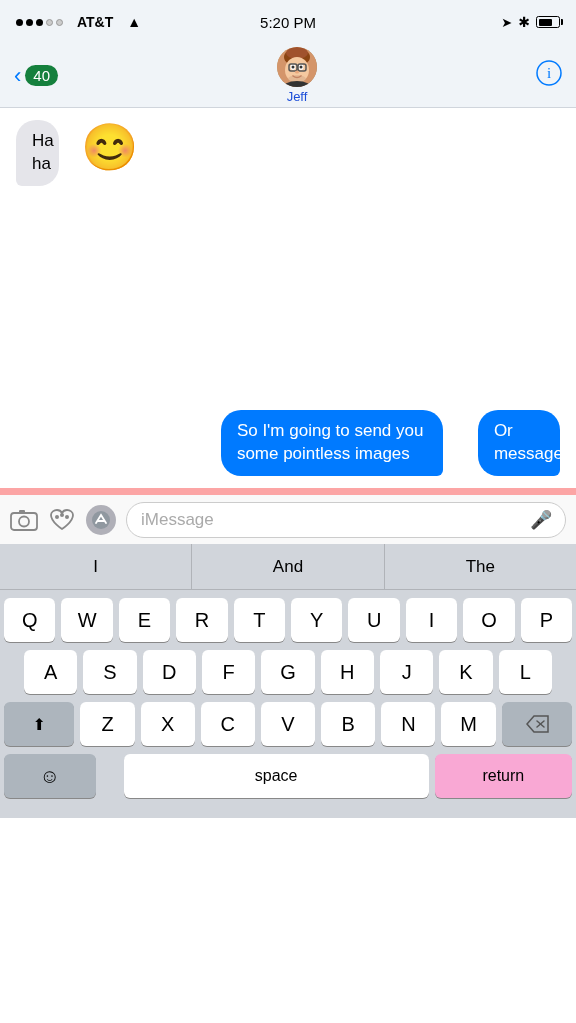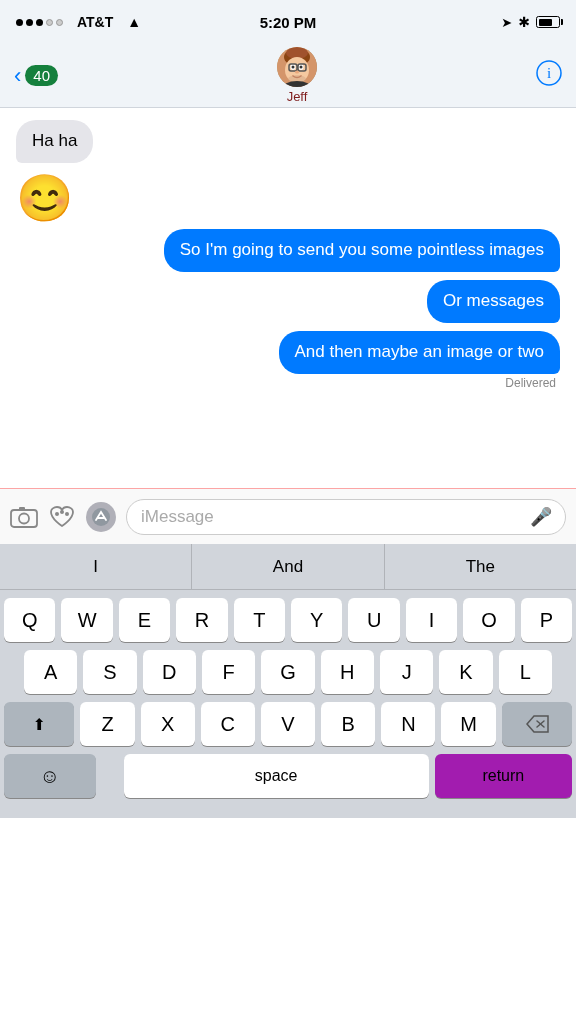--- a/index.html
+++ b/index.html
@@ -38,21 +38,21 @@
       border-radius: 50%;
     }
     .dot.filled { background: #000; }
     .dot.empty { background: #ccc; border: 1px solid #999; }
     .wifi-icon { font-size: 14px; }
     .status-center {
       position: absolute;
       left: 50%;
       transform: translateX(-50%);
       font-size: 15px;
-      font-weight: 700;
+      font-weight: 400;
     }
     .status-right {
       display: flex;
       align-items: center;
       gap: 6px;
       font-size: 13px;
     }
     .battery {
       display: flex;
       align-items: center;
@@ -129,37 +129,37 @@
       border-radius: 50%;
       background: linear-gradient(135deg, #c8a06e 0%, #a0785a 100%);
       display: flex;
       align-items: center;
       justify-content: center;
       overflow: hidden;
       font-size: 22px;
     }
     .nav-name {
       font-size: 13px;
-      color: #7f1d1d;
+      color: #1d4ed8;
       font-weight: 400;
     }
     .nav-info {
       color: #007aff;
       font-size: 22px;
       cursor: pointer;
     }
 
     
     .messages-area {
       height: 380px;
       background: #fff;
       padding: 12px 16px;
       overflow-y: auto;
       display: flex;
-      flex-direction: column;
+      flex-direction: row;
       gap: 8px;
     }
 
     
     .bubble-row {
       display: flex;
       flex-direction: column;
     }
     .bubble-row.incoming {
       align-items: flex-start;
@@ -195,21 +195,21 @@
       color: #888;
       text-align: right;
       margin-top: 2px;
       padding-right: 4px;
     }
 
     
     .input-bar {
       height: 56px;
       background: #f9f9f9;
-      border-top: 1px solid #fca5a5;
+      border-top: 7px solid #fca5a5;
       display: flex;
       align-items: center;
       padding: 0 10px;
       gap: 10px;
     }
     .input-icon {
       color: #888;
       font-size: 24px;
       cursor: pointer;
       display: flex;
@@ -307,21 +307,21 @@
     }
     .key.space {
       flex: 4;
       font-size: 16px;
       color: #000;
       margin-left: 22px;
     }
     .key.return {
       flex: 1.8;
       font-size: 16px;
-      background: #a21caf;
+      background: #f9a8d4;
     }
     .key.shift {
       min-width: 46px;
       flex: 1.3;
     }
     .key.backspace {
       min-width: 46px;
       flex: 1.3;
     }
     .key.numbers {
@@ -423,26 +423,20 @@
       <span>So I'm going to send you some pointless images</span>
     </div>
   </div>
 
   <div class="bubble-row outgoing">
     <div class="bubble outgoing">
       <span>Or messages</span>
     </div>
   </div>
 
-  <div class="bubble-row outgoing">
-    <div class="bubble outgoing">
-      <span>And then maybe an image or two</span>
-    </div>
-    <div class="delivered-text">Delivered</div>
-  </div>
 
 </div>
 
 <div class="input-bar">
   <div class="input-icon">
     <svg width="28" height="24" viewBox="0 0 28 24" fill="none">
       <rect x="1" y="5" width="26" height="17" rx="3" stroke="#888" stroke-width="1.8"></rect>
       <circle cx="14" cy="13.5" r="5" stroke="#888" stroke-width="1.8"></circle>
       <rect x="9" y="2" width="6" height="4" rx="1" fill="#888"></rect>
     </svg>

